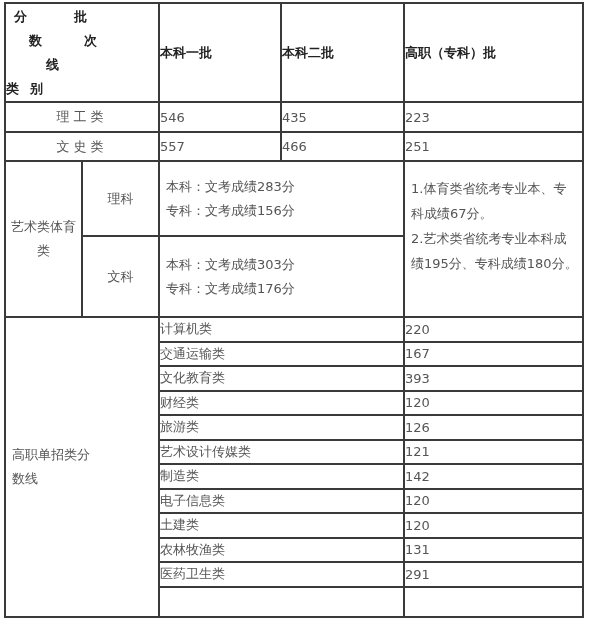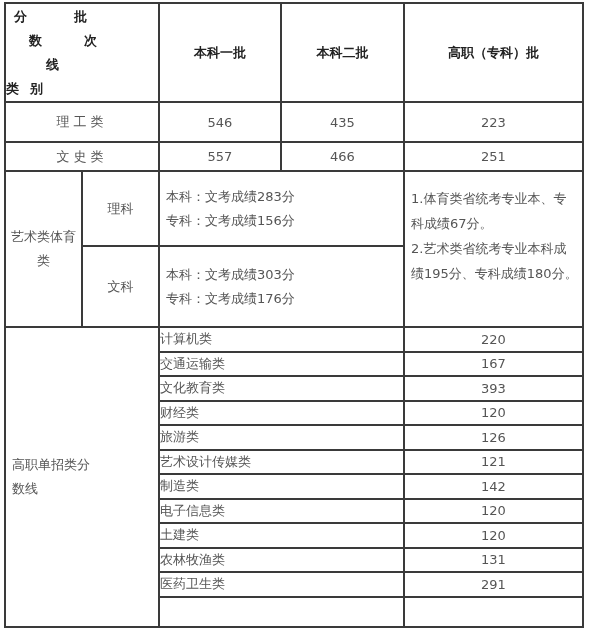--- a/index.html
+++ b/index.html
@@ -1,25 +1,25 @@
 <!DOCTYPE html>
 <html><head>
 <meta charset="utf-8">
 <style>
   html, body { margin: 0; padding: 0; background: #ffffff; }
   body { width: 600px; height: 629px; overflow: hidden; position: relative;
          font-family: "DejaVu Sans", "Liberation Sans", sans-serif; }
   .tbl { position: absolute; left: 4px; top: 2px; border-collapse: collapse; table-layout: fixed;
          border: 2px solid #3a3a3a; }
   .tbl td { border: 2px solid #3a3a3a; padding: 0; color: #555; font-size: 13px; vertical-align: middle; }
-  .hdr { font-weight: bold; color: #222 !important; text-align: center; font-size: 13px; }
+  .hdr { font-weight: bold; color: #222 !important; font-size: 13px; }
   .center { text-align: center; }
   .corner { position: relative; height: 97px; }
   .corner span { position: absolute; color: #222; font-weight: bold; font-size: 13px; }
-  .num { text-align: center; font-size: 13px; color: #555; }
+  .num { text-align: left; font-size: 13px; color: #555; }
   .cat { text-align: left; padding-left: 0; font-size: 13px; color: #555; border-radius: 12px; }
   .art-text { padding-left: 6px !important; line-height: 24px; font-size: 13px; color: #555; }
   .note { padding-left: 6px !important; line-height: 25px; font-size: 13px; color: #555; }
   .label-left { text-align: left; padding-left: 6px !important; line-height: 24px; }
   .spaced { letter-spacing: 4px; }
   .sr { height: 24.5px; }
 </style>
 </head>
 <body>
 
@@ -43,21 +43,21 @@
         <span style="left:40px;top:52px">线</span>
         <span style="left:0px;top:76px">类</span>
         <span style="left:24px;top:76px">别</span>
       </div>
     </td>
     <td class="hdr">本科一批</td>
     <td class="hdr">本科二批</td>
     <td class="hdr">高职（专科）批</td>
   </tr>
 
-  <tr style="height:40px">
+  <tr style="height:30px">
     <td colspan="2" class="center spaced">理工类</td>
     <td class="num">546</td>
     <td class="num">435</td>
     <td class="num">223</td>
   </tr>
 
   <tr style="height:29px">
     <td colspan="2" class="center spaced">文史类</td>
     <td class="num">557</td>
     <td class="num">466</td>

